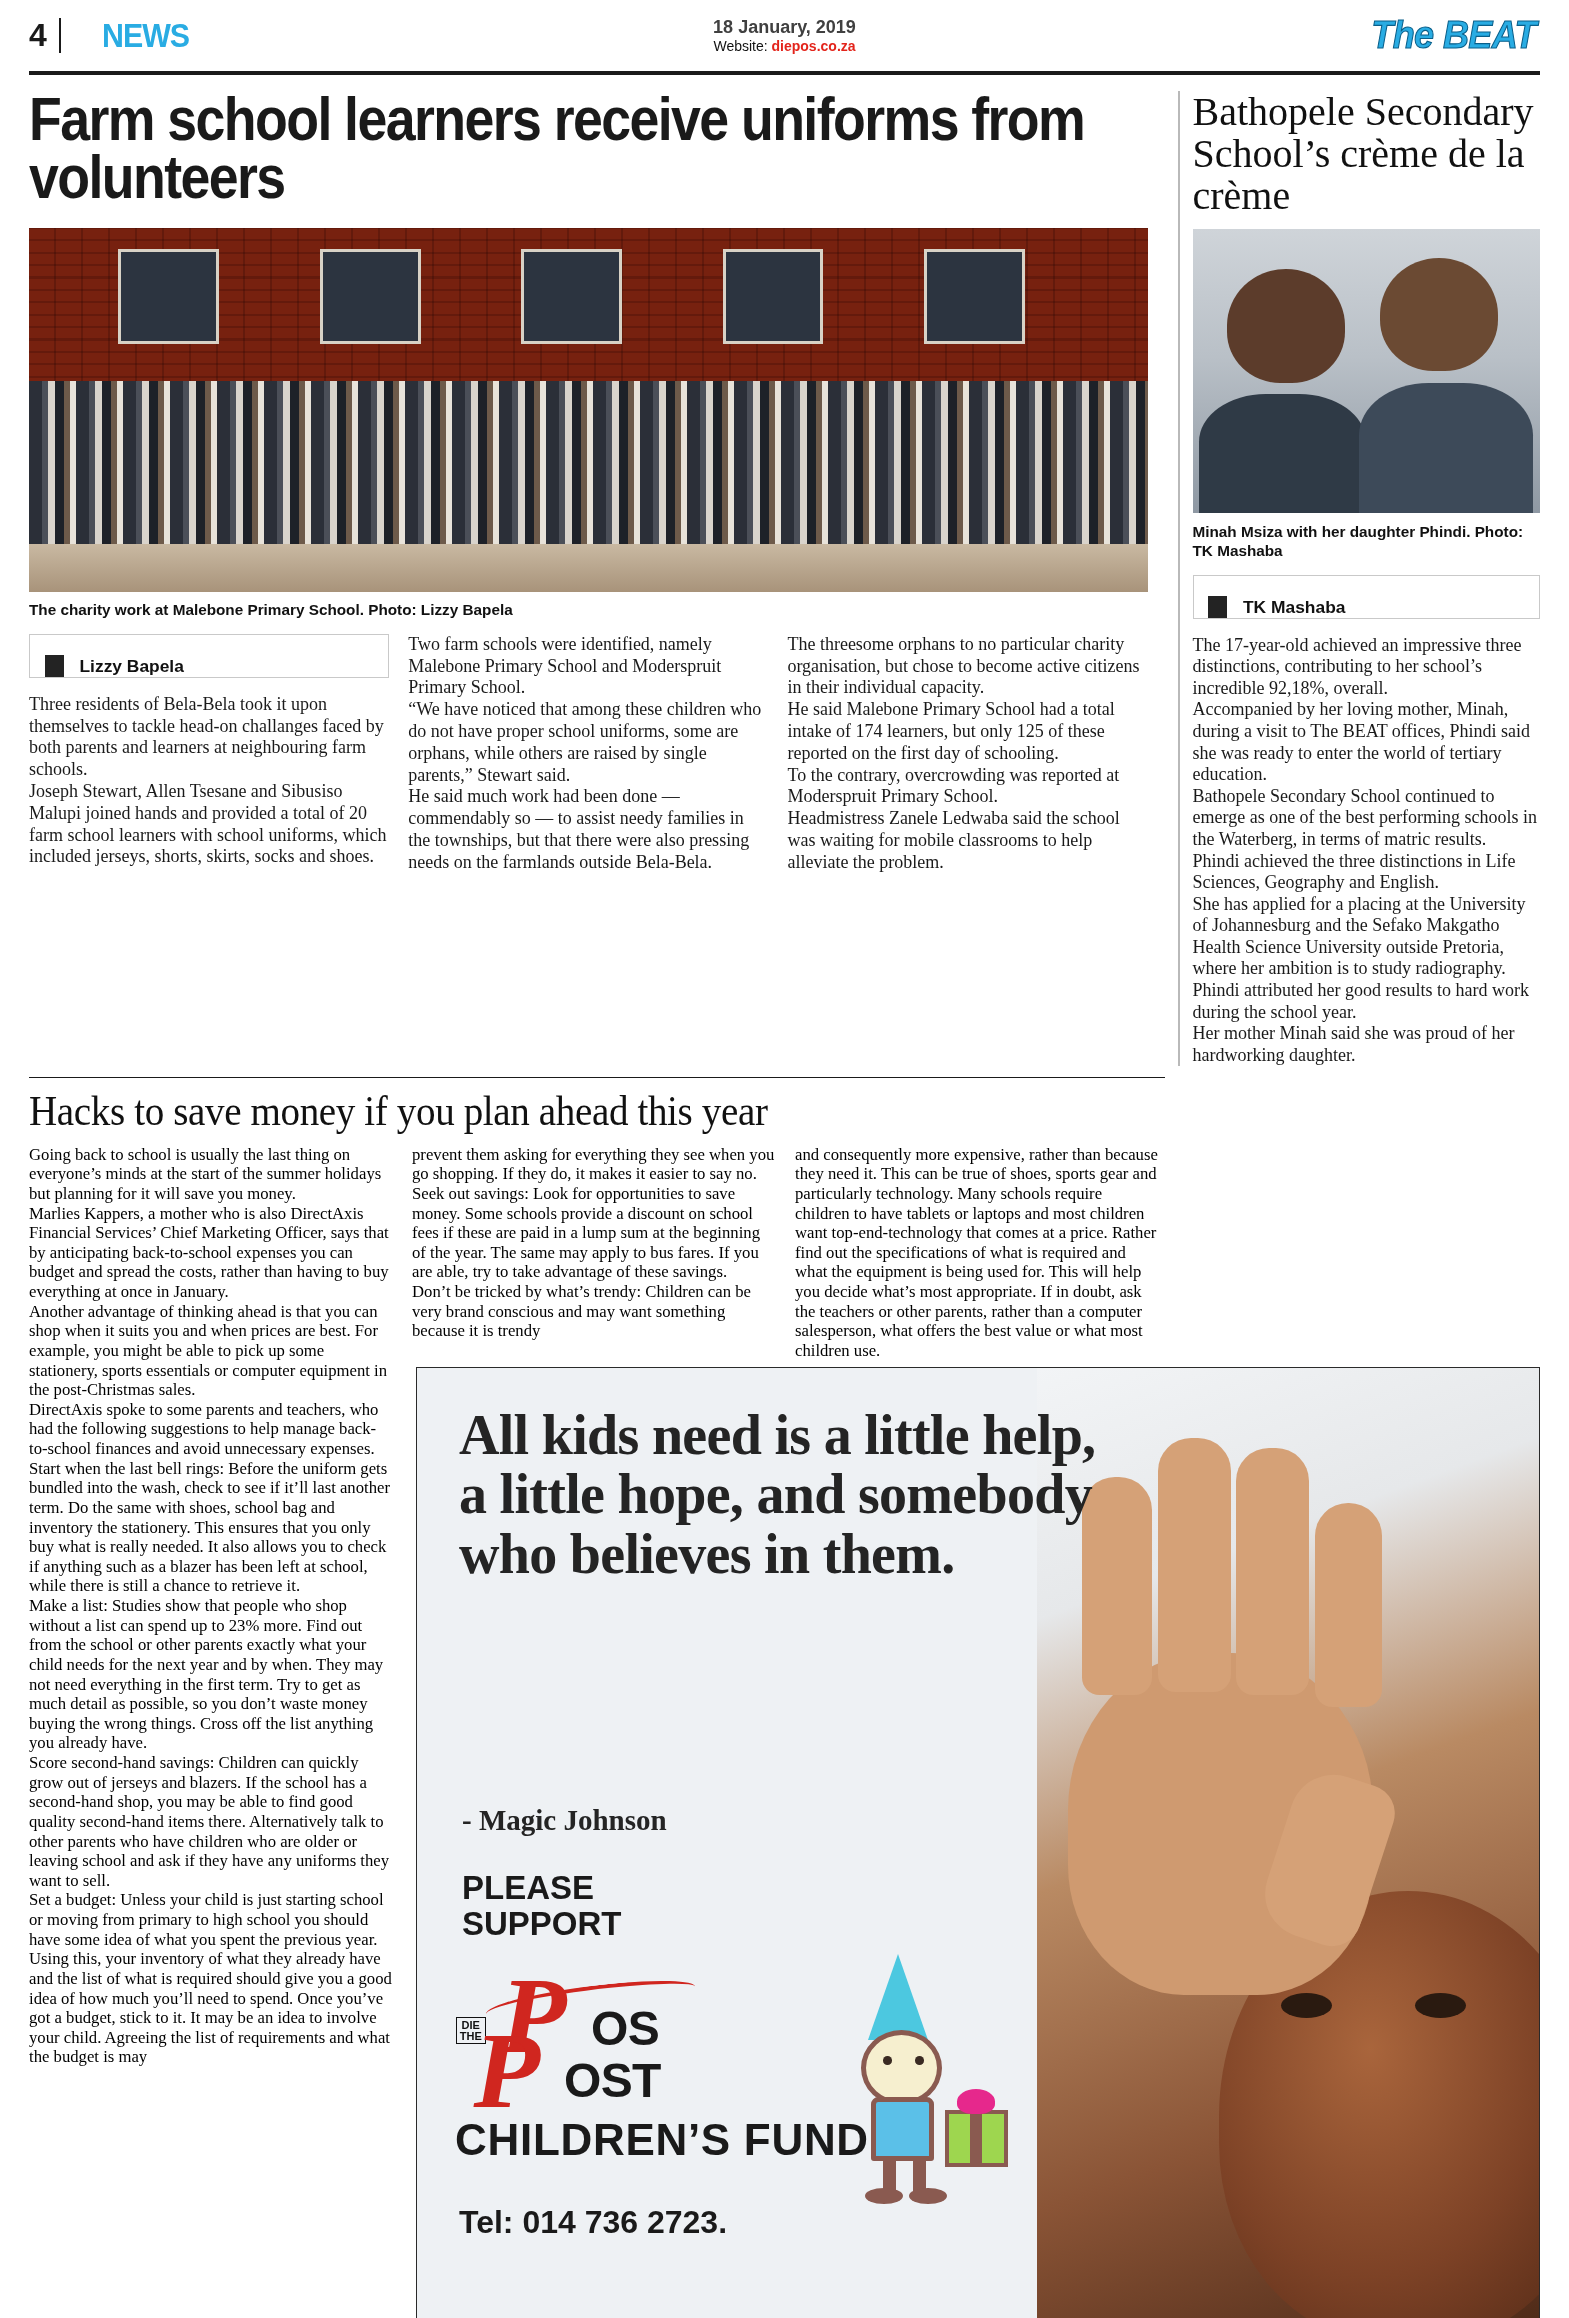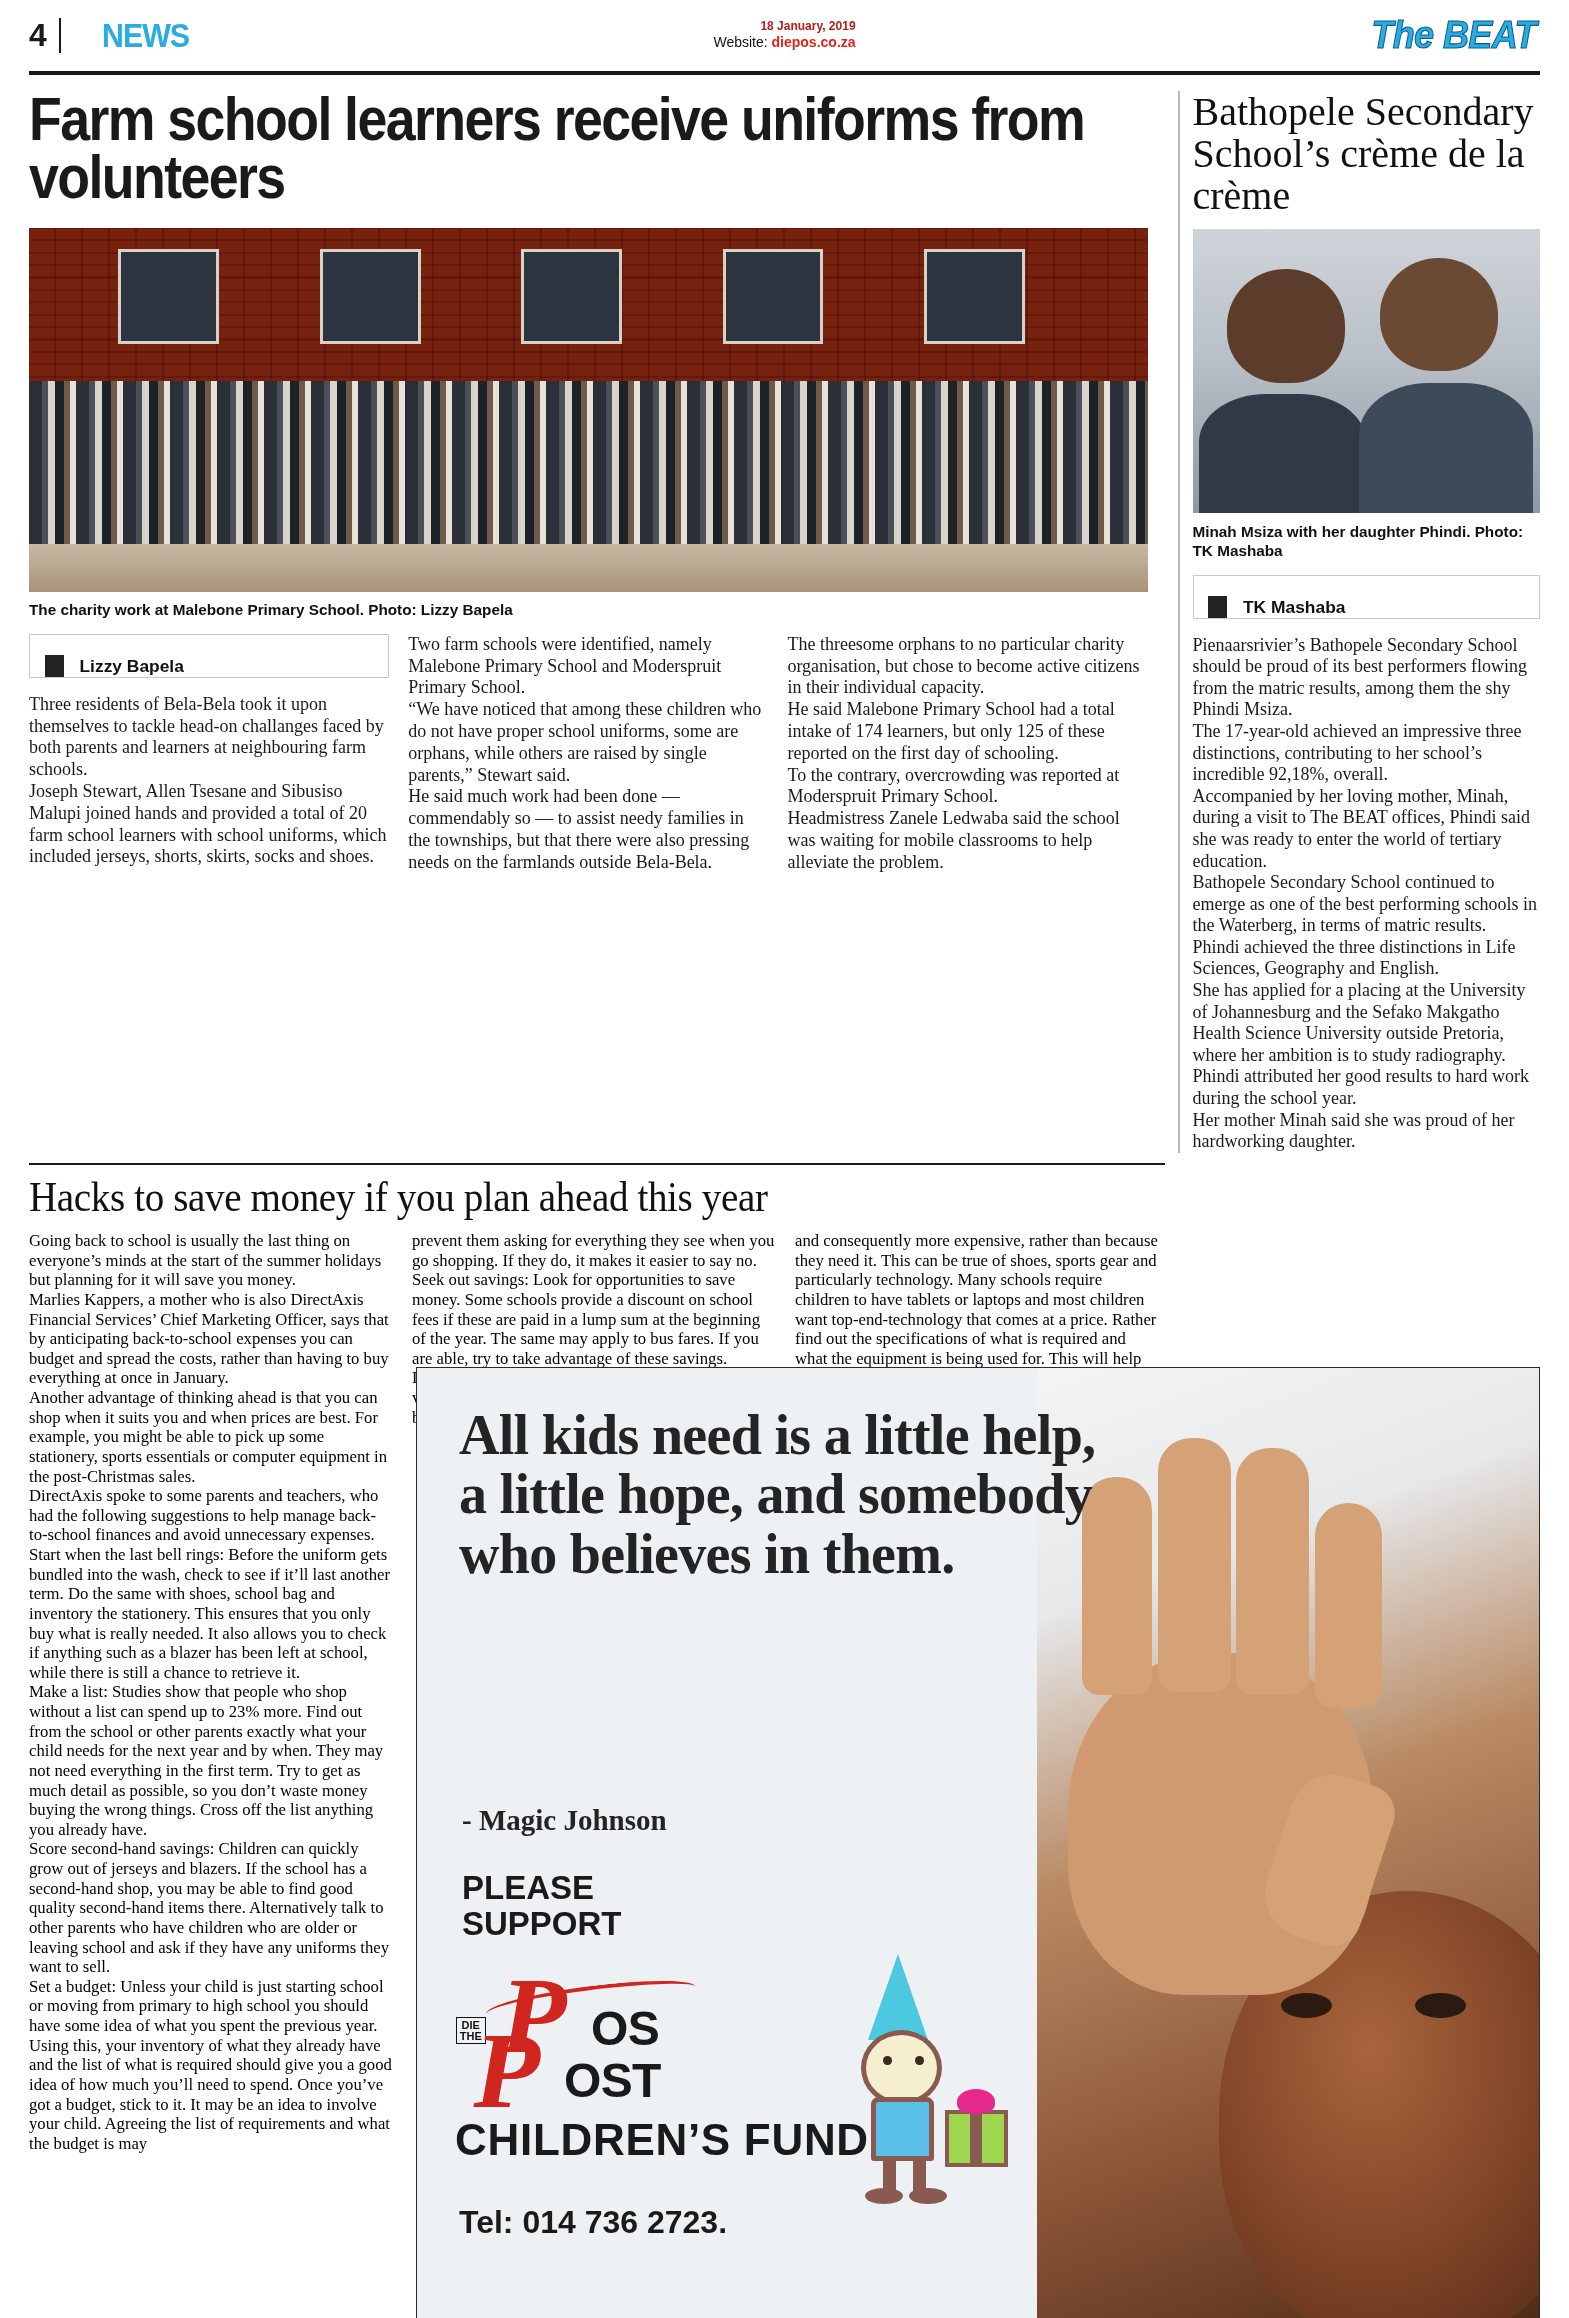--- a/index.html
+++ b/index.html
@@ -29,21 +29,21 @@
     font-weight: bold; font-size: 33px; color: #29ace3;
     letter-spacing: -1.1px; font-stretch: condensed;
     transform: scaleX(0.92); transform-origin: left center;
   }
   .mh-center {
     position: absolute; left: 50%; transform: translateX(-50%);
     text-align: center; line-height: 1.25;
   }
   .mh-date {
     font-family: "Liberation Sans", sans-serif;
-    font-weight: bold; font-size: 12px; color: #b91c1c; text-align: right;
+    font-weight: bold; font-size: 18px; color: #404040; text-align: right;
   }
   .mh-web {
     font-family: "Liberation Sans", sans-serif;
     font-size: 14px; color: #111;
   }
   .mh-web b { color: #e3241b; font-weight: bold; }
   .mh-logo {
     position: absolute; right: 0;
     font-family: "Liberation Sans", sans-serif;
     font-weight: bold; font-style: italic; font-size: 38px;
@@ -340,21 +340,20 @@
       </div>
 
       <div class="caption">Minah Msiza with her daughter Phindi. Photo: TK Mashaba</div>
 
       <div class="byline">
         <span class="byline-sq"></span>
         <span class="byline-nm">TK Mashaba</span>
       </div>
 
       <div class="side-body">
-        <p>Pienaarsrivier’s Bathopele Secondary School should be proud of its best performers flowing from the matric results, among them the shy Phindi Msiza.</p>
         <p>The 17-year-old achieved an impressive three distinctions, contributing to her school’s incredible 92,18%, overall.</p>
         <p>Accompanied by her loving mother, Minah, during a visit to The BEAT offices, Phindi said she was ready to enter the world of tertiary education.</p>
         <p>Bathopele Secondary School continued to emerge as one of the best performing schools in the Waterberg, in terms of matric results.</p>
         <p>Phindi achieved the three distinctions in Life Sciences, Geography and English.</p>
         <p>She has applied for a placing at the University of Johannesburg and the Sefako Makgatho Health Science University outside Pretoria, where her ambition is to study radiography.</p>
         <p>Phindi attributed her good results to hard work during the school year.</p>
         <p>Her mother Minah said she was proud of her hardworking daughter.</p>
       </div>
     </div>
   </div>

